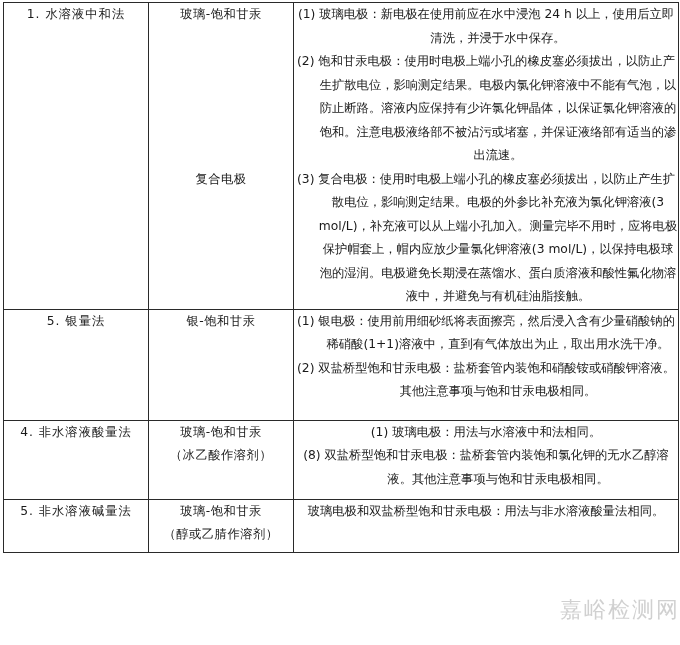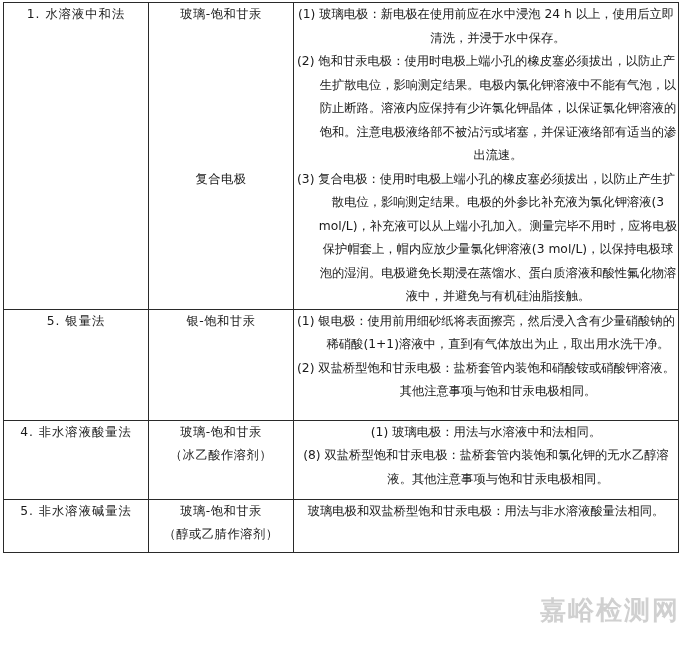--- a/index.html
+++ b/index.html
@@ -11,21 +11,21 @@
               font-size:12.3px; line-height:23.5px; font-weight:normal;text-align:center; }
   table.doc tr.head th { height:53px; vertical-align:middle; text-align:center; line-height:22px; }
   col.c1 { width:145px; } col.c2 { width:145px; } col.c3 { width:385px; }
   .method { padding:5px 0 0 8px; letter-spacing:1px; }
   .electrode { text-align:center; padding-top:5px; letter-spacing:0.5px; }
   .notes { padding:4px 6px 4px 8px; text-align:justify; }
   .note { display:block; padding-left:24px; text-indent:-24px; }
   .plain { display:block; }
   .watermark { position:absolute; left:520px; top:596px; width:160px; text-align:right;
                color:rgba(150,150,150,0.45); pointer-events:none; }
-  .wm-cn { font-size:26px; font-weight:bold; letter-spacing:2px; line-height:28px; display:block; }
+  .wm-cn { font-size:22px; font-weight:normal; letter-spacing:2px; line-height:28px; display:block; }
   .wm-en { font-size:17px; font-style:italic; font-weight:bold; line-height:18px; display:block; }
 </style>
 </head>
 <body>
 
 <table class="doc">
   <colgroup>
       <col class="c1">
       <col class="c2">
       <col class="c3">

